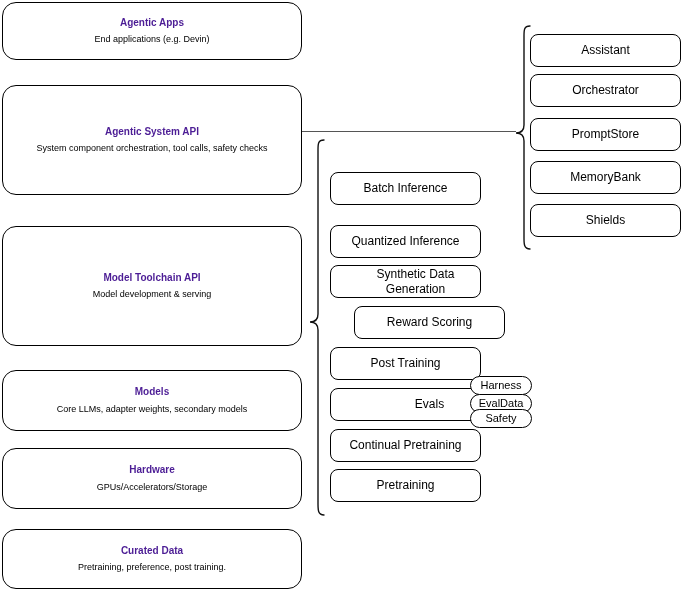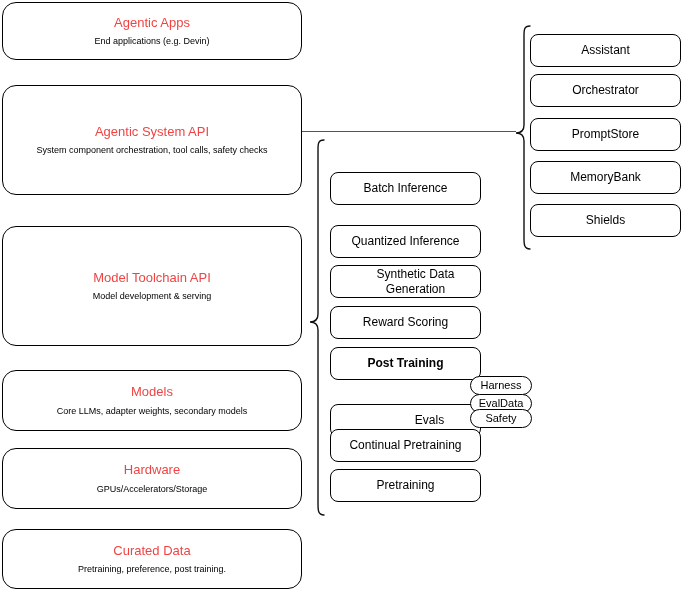--- a/index.html
+++ b/index.html
@@ -32,22 +32,23 @@
     line-height: 1.25;
   }
 
   
   .layer {
     left: 2px;
     width: 300px;
     border-radius: 14px;
   }
   .layer .title {
-    font-size: 13px;
-    color: #ef4444;
+    font-size: 10px;
+    color: #4c1d95;
+    font-weight: bold;
   }
   .layer .subtitle {
     font-size: 9px;
     color: #000;
     margin-top: 5px;
   }
 
   
   .chip {
     height: 33px;
@@ -140,27 +141,27 @@
 
   <div class="node chip chip-mid" style="top:172px;">
     <span>Batch Inference</span>
   </div>
   <div class="node chip chip-mid" style="top:225px;">
     <span>Quantized Inference</span>
   </div>
   <div class="node chip chip-mid" style="top:265px;padding-left:20px;">
     <span>Synthetic Data Generation</span>
   </div>
-  <div class="node chip chip-mid" style="top:306px;">
+  <div class="node chip chip-mid" style="top:306px;margin-left:24px;">
     <span>Reward Scoring</span>
   </div>
-  <div class="node chip chip-mid" style="top:347px;font-weight:bold;">
+  <div class="node chip chip-mid" style="top:347px;">
     <span>Post Training</span>
   </div>
-  <div class="node chip chip-mid" style="top:404px;padding-left:48px;">
+  <div class="node chip chip-mid" style="top:388px;padding-left:48px;">
     <span>Evals</span>
   </div>
   <div class="node chip chip-mid" style="top:429px;">
     <span>Continual Pretraining</span>
   </div>
   <div class="node chip chip-mid" style="top:469px;">
     <span>Pretraining</span>
   </div>
 
   <div class="pill" style="top:376px;">

